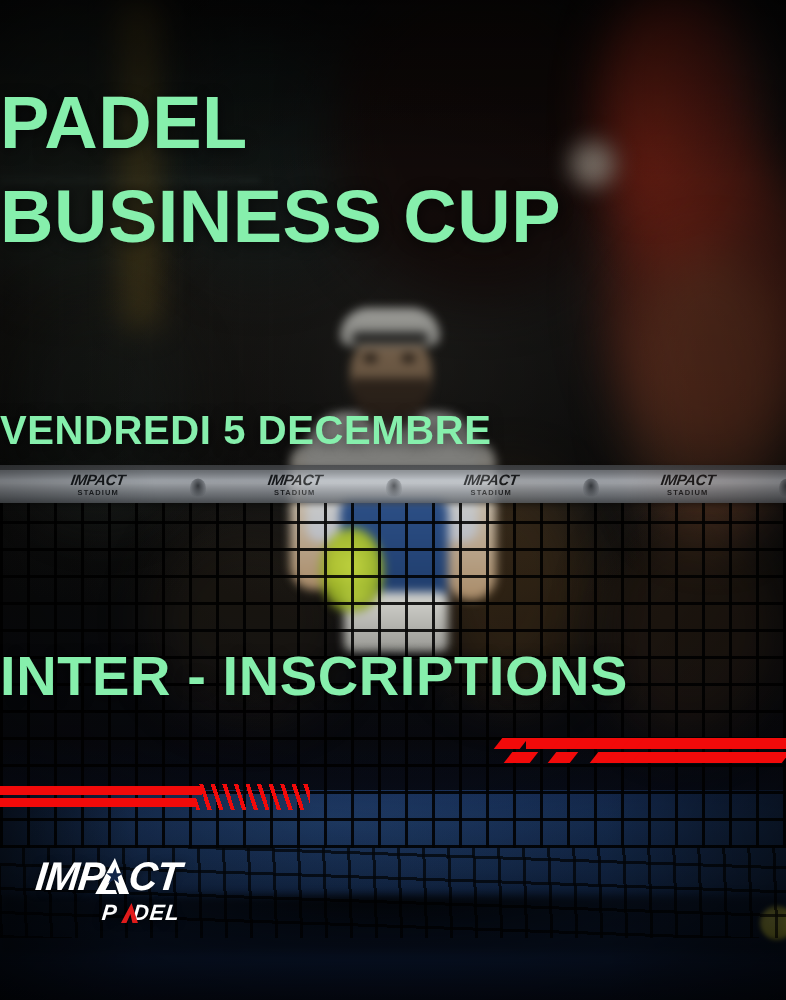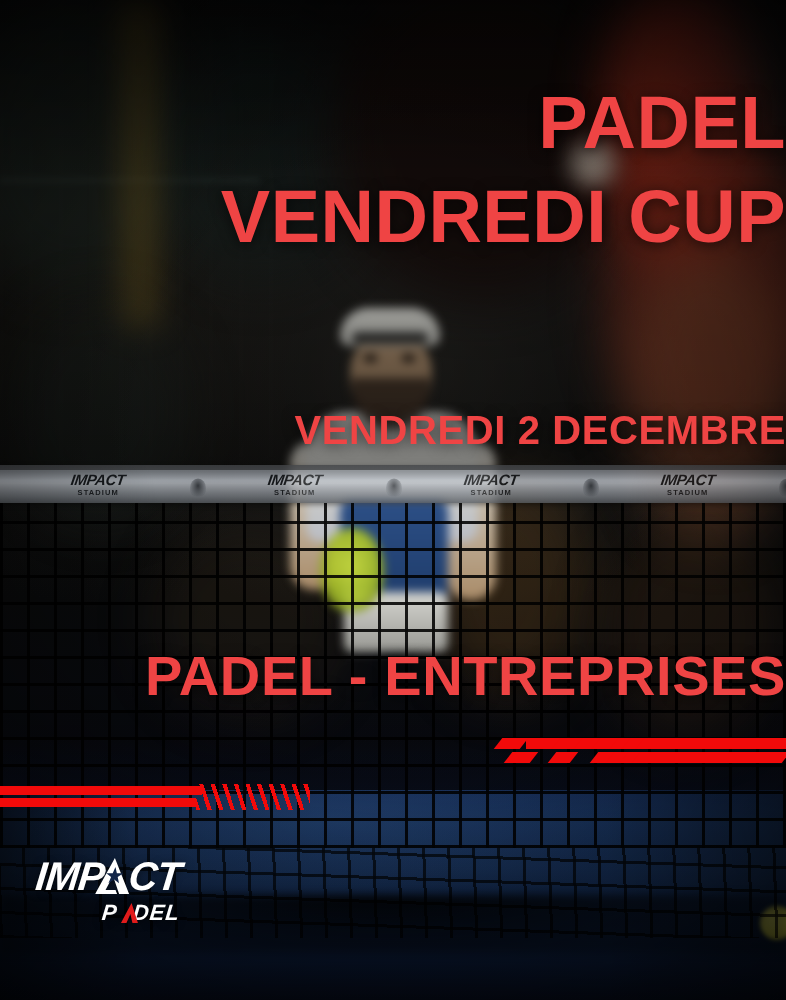--- a/index.html
+++ b/index.html
@@ -170,21 +170,21 @@
       linear-gradient(180deg, rgba(0,0,0,.45) 0%, rgba(0,0,0,0) 18%, rgba(0,0,0,0) 62%, rgba(0,0,0,.18) 100%);
     pointer-events:none;
   }
   .darken-top {
     position:absolute; left:0; top:0; width:786px; height:470px;
     background:linear-gradient(180deg, rgba(0,0,0,.42) 0%, rgba(0,0,0,.30) 45%, rgba(0,0,0,.42) 100%);
     pointer-events:none;
   }
 
   
-  .txt { position:absolute; width:100%; text-align:right; color:#ef4444;
+  .txt { position:absolute; width:100%; text-align:left; color:#86efac;
          font-weight:800; letter-spacing:.5px; text-shadow:0 2px 14px rgba(0,0,0,.65); }
   #title-l1 { top:86px;  font-size:74px; line-height:1; }
   #title-l2 { top:180px; font-size:74px; line-height:1; }
   #date-line { top:410px; font-size:40px; line-height:1; letter-spacing:.6px; }
   #cat-line  { top:648px; font-size:56px; line-height:1; letter-spacing:.6px; }
 
   
   .stripes-right { position:absolute; right:0; top:726px; width:300px; height:54px; }
   .stripes-left  { position:absolute; left:0;  top:778px; width:330px; height:40px; }
   .sbar { position:absolute; background:#f20a0a; }
@@ -305,23 +305,23 @@
         <div class="band-sub">STADIUM</div>
         <div class="band-clip"></div>
       </div>
     </div>
 
     <div class="darken-top"></div>
     <div class="vignette"></div>
   </div>
 
   <div class="txt" id="title-l1">PADEL</div>
-  <div class="txt" id="title-l2">VENDREDI CUP</div>
-  <div class="txt" id="date-line">VENDREDI 2 DECEMBRE</div>
-  <div class="txt" id="cat-line">PADEL - ENTREPRISES</div>
+  <div class="txt" id="title-l2">BUSINESS CUP</div>
+  <div class="txt" id="date-line">VENDREDI 5 DECEMBRE</div>
+  <div class="txt" id="cat-line">INTER - INSCRIPTIONS</div>
 
   <div class="stripes-right">
     <div class="sbar r-main"></div>
     <div class="sbar r-main2"></div>
     <div class="sbar r-d1"></div>
     <div class="sbar r-d2"></div>
     <div class="sbar r-d3"></div>
     <div class="sbar r-d4"></div>
     <div class="sbar r-d5"></div>
     <div class="sbar r-d6"></div>

